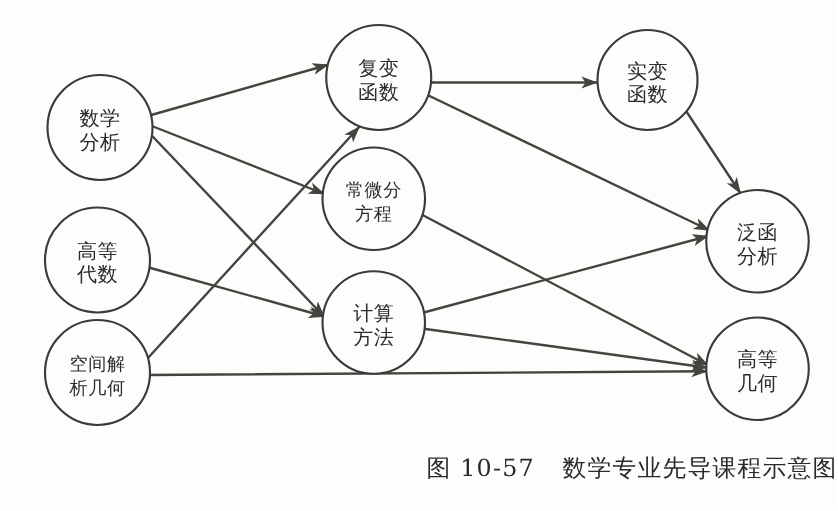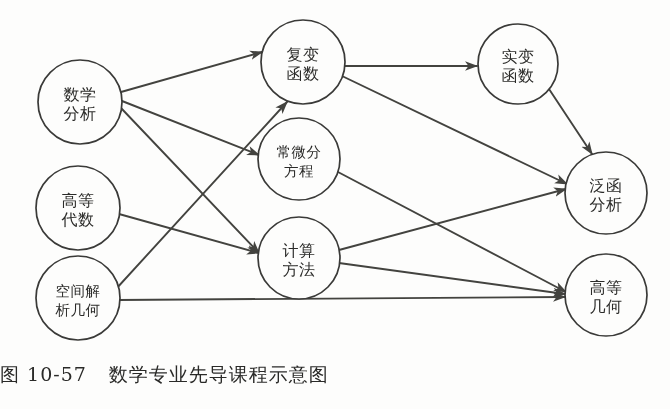--- a/index.html
+++ b/index.html
@@ -44,21 +44,21 @@
     letter-spacing: 0.5px;
   }
   .node-text.small {
     font-size: 14.5px;
   }
   #caption {
     position: absolute;
     left: 0;
     top: 362px;
     width: 670px;
-    text-align: left;
+    text-align: right;
     font-family: "DejaVu Serif", "Liberation Serif", serif;
     font-size: 19px;
     color: #2a2a28;
     letter-spacing: 1px;
   }
   #caption .cap-num {
     font-family: "DejaVu Serif", "Liberation Serif", serif;
   }
   #caption .cap-gap {
     display: inline-block;

